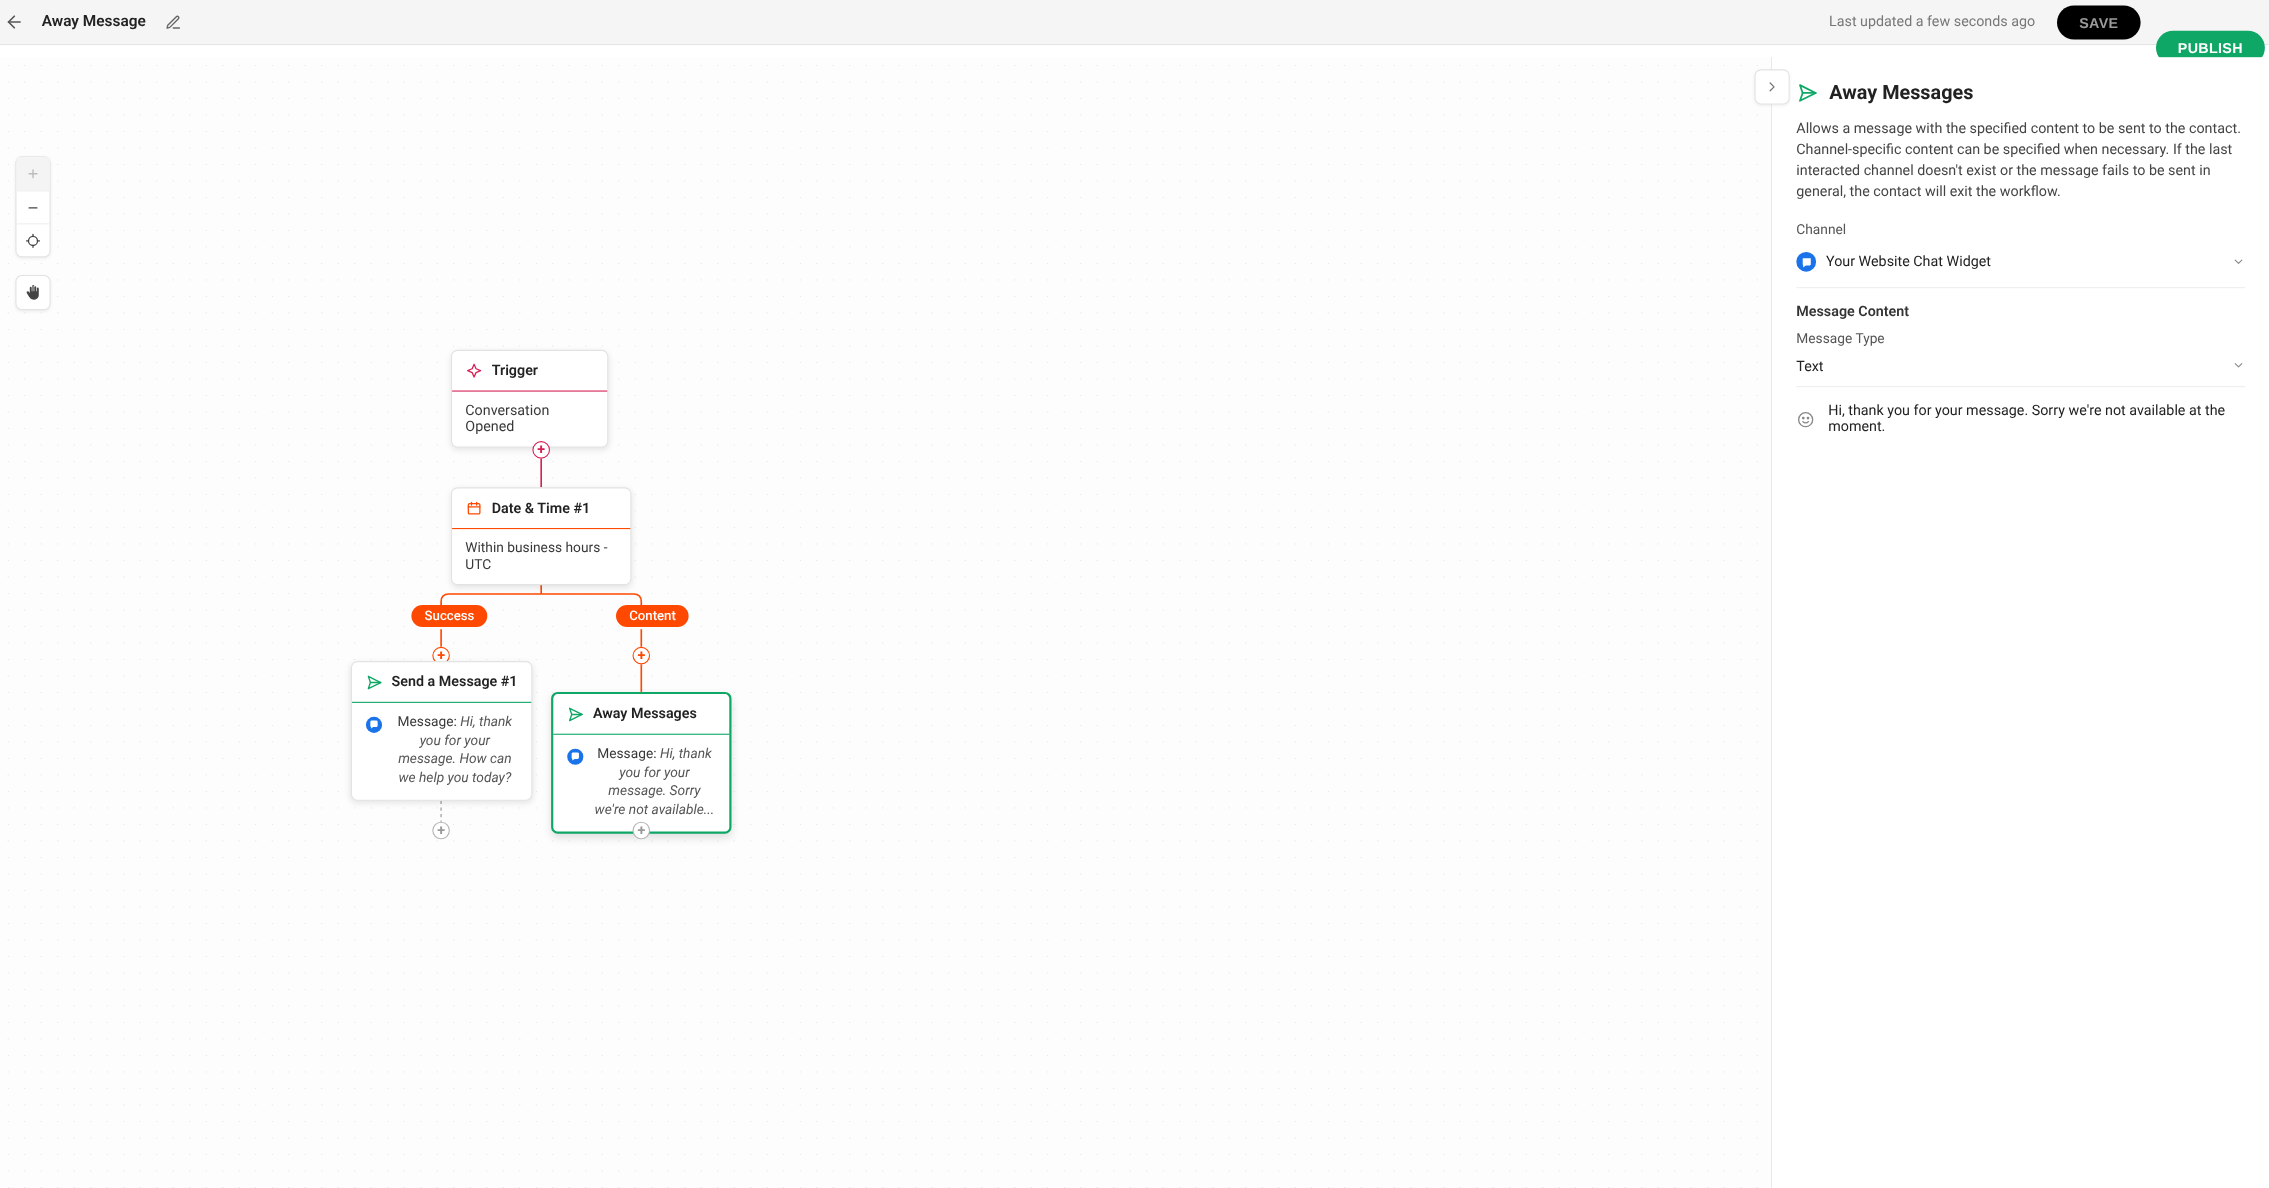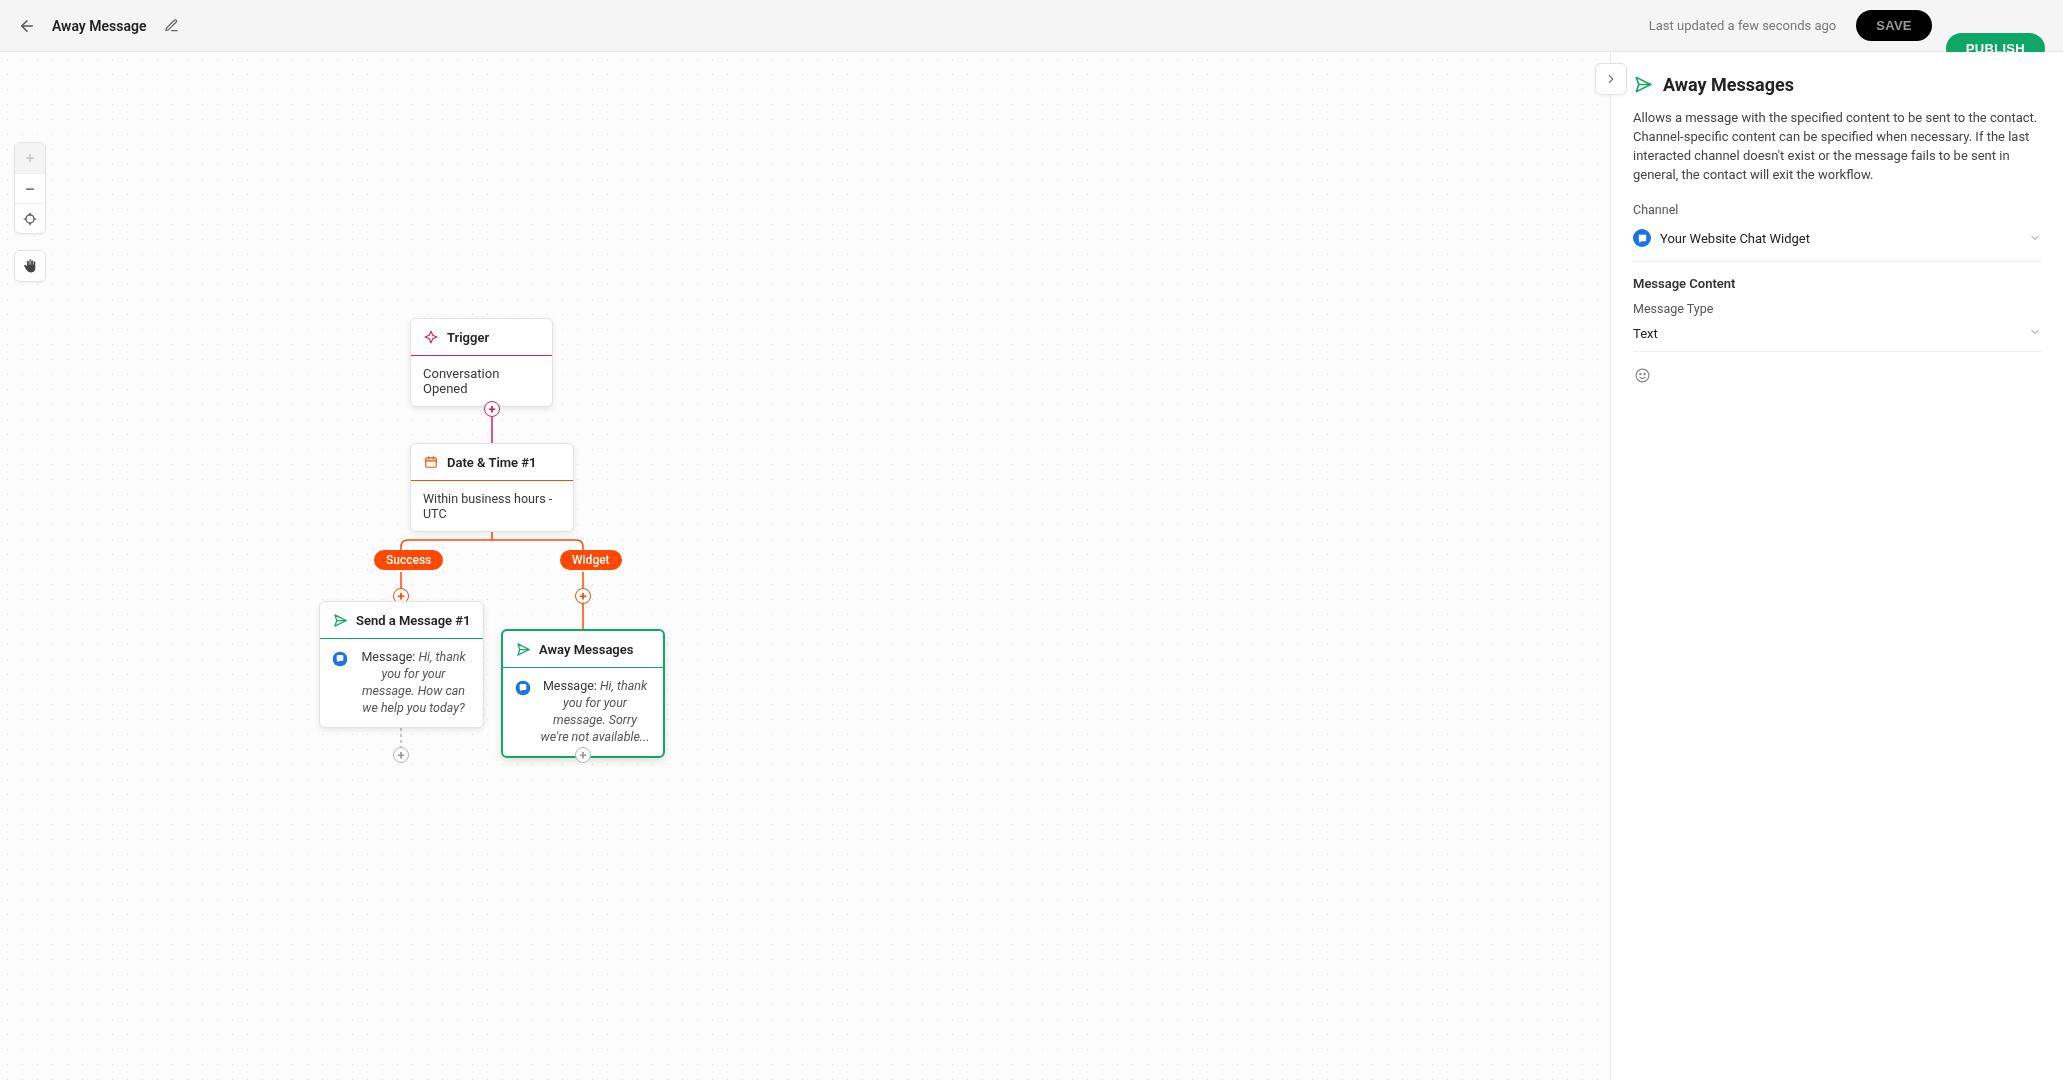--- a/index.html
+++ b/index.html
@@ -1,25 +1,25 @@
 <!DOCTYPE html>
 <html><head>
 <meta charset="utf-8">
 <style>
   * { box-sizing: border-box; margin: 0; padding: 0; }
   html, body { width: 100%; height: 100%; font-family: -apple-system, BlinkMacSystemFont, "Segoe UI", Roboto, Helvetica, Arial, sans-serif; background:#fff;}
   body { overflow:hidden; }
 
   
   .topbar {
-    height: 52px;
+    height: 41px;
     display:flex; align-items:center; justify-content:space-between;
     background:#f5f5f5;
     border-bottom:1px solid #e5e5e5;
-    padding:0 18px;
+    padding:0 4px;
   }
   .topbar .left { display:flex; align-items:center; gap:16px; }
   .topbar .title { font-size:14px; font-weight:600; color:#222; }
   .topbar .back-icon, .topbar .edit-icon { width:18px; height:18px; color:#555; cursor:pointer; display:flex; align-items:center; justify-content:center;}
   .topbar .right { display:flex; align-items:center; gap:14px; }
   .topbar .last-updated { font-size:13px; color:#777; margin-right:6px;}
   .btn { border:none; border-radius:20px; padding:8px 20px; font-size:13px; font-weight:600; cursor:pointer; letter-spacing:0.3px;}
   .btn-save { background:#000000; color:#9a9a9a; }
   .btn-publish { background:#0fa766; color:#fff;margin-top:46px; }
 
@@ -200,21 +200,21 @@
               <line x1="8" y1="3" x2="8" y2="7"></line>
               <line x1="16" y1="3" x2="16" y2="7"></line>
             </svg>
         </span>
         <span>Date &amp; Time #1</span>
       </div>
       <div class="node-body">Within business hours - UTC</div>
     </div>
 
     <div class="pill success">Success</div>
-    <div class="pill failure">Widget</div>
+    <div class="pill failure">Content</div>
 
     <div class="plus-circle orange1">+</div>
     <div class="plus-circle orange2">+</div>
 
     <div class="node sendmsg">
       <div class="node-header">
         <span class="icon">
           <svg width="15" height="15" viewBox="0 0 24 24" fill="none" stroke="#0fa766" stroke-width="2" stroke-linejoin="round" stroke-linecap="round">
               <path d="M3 3 L21 12 L3 21 L6 12 Z"></path>
               <line x1="6" y1="12" x2="21" y2="12"></line>
@@ -308,17 +308,18 @@
 
       <div class="msg-preview">
         <span class="emoji-icon">
           <svg width="17" height="17" viewBox="0 0 24 24" fill="none" stroke="#888" stroke-width="1.7" stroke-linecap="round" stroke-linejoin="round">
               <circle cx="12" cy="12" r="9"></circle>
               <path d="M8.5 14.5 a4.5 4.5 0 0 0 7 0"></path>
               <circle cx="9" cy="10" r="0.9" fill="#888"></circle>
               <circle cx="15" cy="10" r="0.9" fill="#888"></circle>
             </svg>
         </span>
+        <span>Hi, thank you for your message. Sorry we're not available at the moment.</span>
       </div>
     </div>
   </div>
 
 </div>
 
 </body></html>

